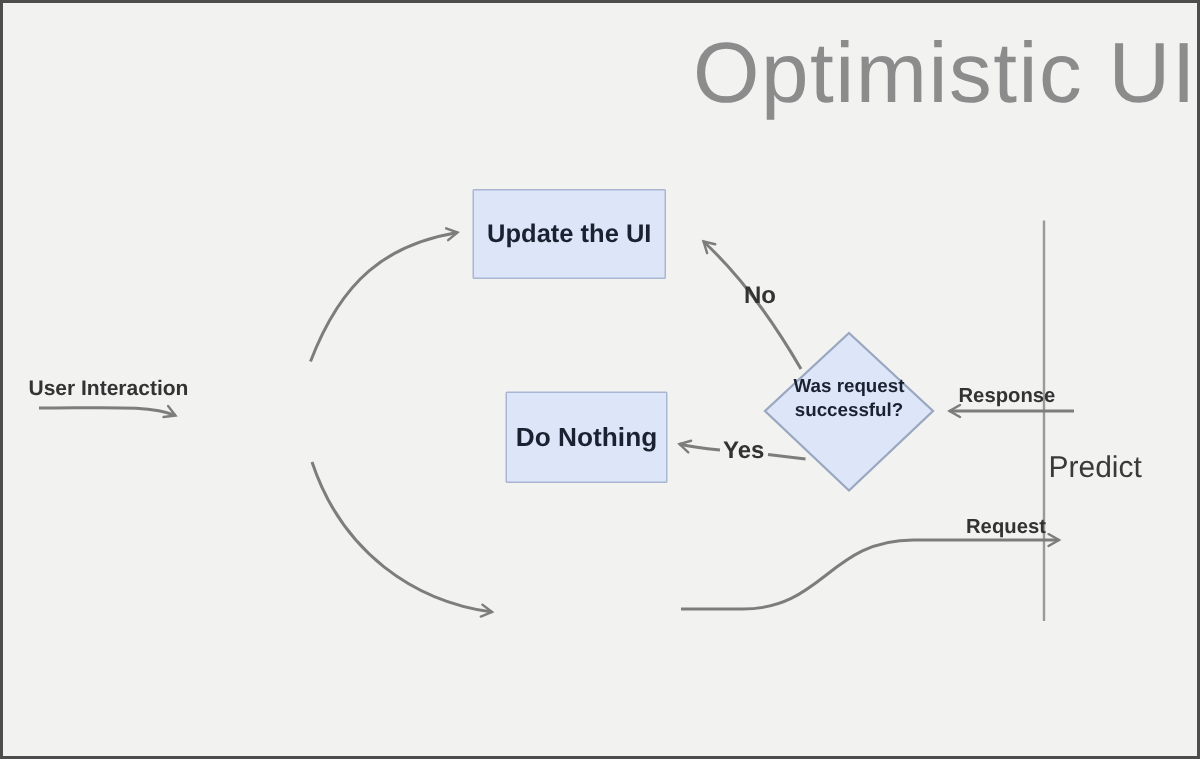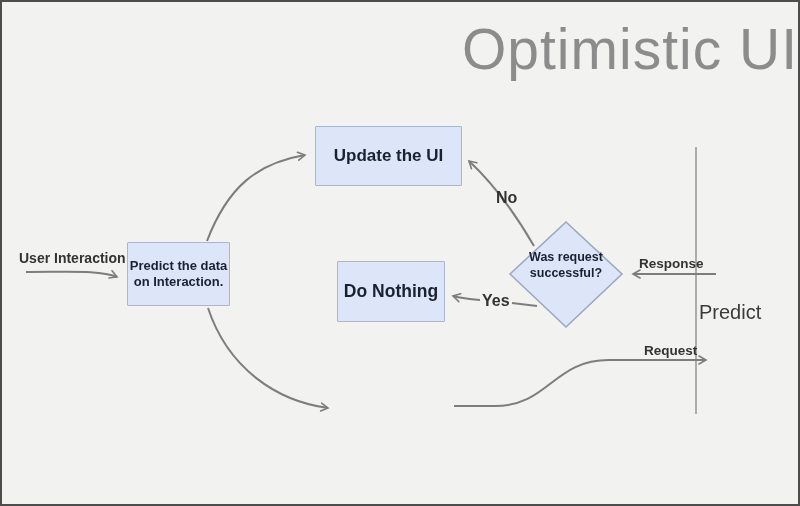--- a/index.html
+++ b/index.html
@@ -41,21 +41,21 @@
     border-radius: 1px;
     display: flex;
     flex-direction: column;
     align-items: center;
     justify-content: center;
     text-align: center;
     color: #1a2130;
     font-weight: bold;
     line-height: 1.25;
   }
-  .node-update   { left: 313px; top: 124px; width: 147px; height: 60px; font-size: 17px; }
+  .node-update   { left: 313px; top: 124px; width: 129px; height: 60px; font-size: 17px; }
   .node-predict  { left: 125px; top: 240px; width: 103px; height: 64px; font-size: 13px; }
   .node-donothing{ left: 335px; top: 259px; width: 108px; height: 61px; font-size: 17.5px; }
   .node-mutation { left: 335px; top: 371px; width: 107px; height: 64px; font-size: 13px; }
 
   .decision-label {
     position: absolute;
     left: 506px; top: 247px;
     width: 116px;
     text-align: center;
     color: #1a2130;
@@ -109,24 +109,20 @@
 
     <polygon points="564,220 620,272 564,325 508,272" fill="#dce6f8" stroke="#9aa7c0" stroke-width="1.5"></polygon>
   </svg>
 
   <div class="title">Optimistic UI</div>
 
   <div class="node node-update">
     <span>Update the UI</span>
   </div>
 
-  <div class="node node-predict">
-    <span>Predict the data</span>
-    <span>on Interaction.</span>
-  </div>
 
   <div class="node node-donothing">
     <span>Do Nothing</span>
   </div>
 
 
   <div class="decision-label">
     <div>Was request</div>
     <div>successful?</div>
   </div>

